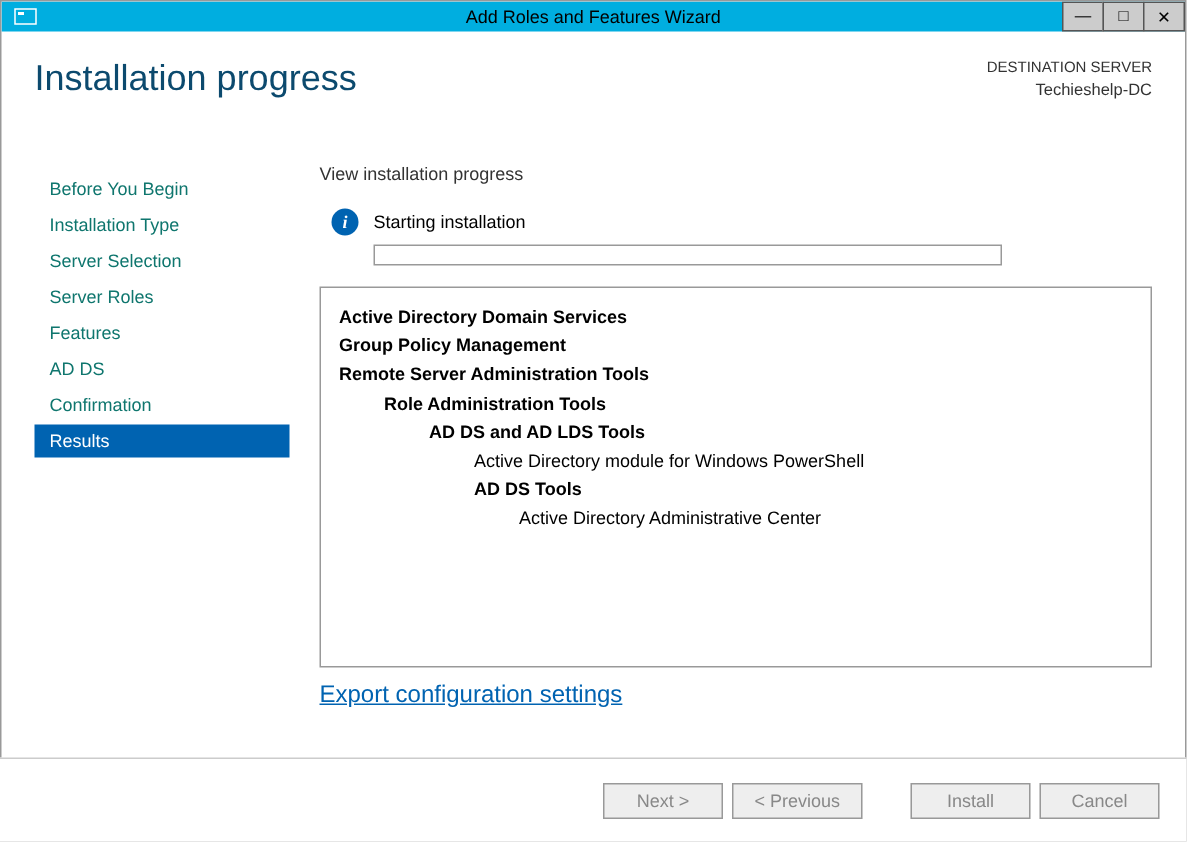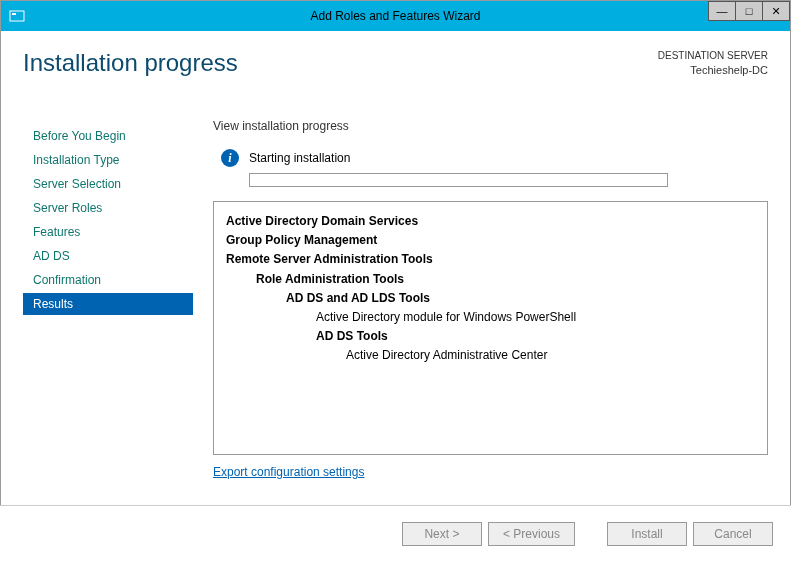--- a/index.html
+++ b/index.html
@@ -6,21 +6,21 @@
   body {
     font-family: "Segoe UI", Tahoma, sans-serif;
     font-size: 12px;
     background: #fff;
     width: 791px;
     height: 561px;
     overflow: hidden;
     border: 1px solid #999;
   }
   .titlebar {
-    height: 30px;
+    height: 20px;
     background: #00aee0;
     display: flex;
     align-items: center;
     position: relative;
   }
   .titlebar .app-icon {
     width: 16px; height: 16px;
     margin-left: 8px;
     color: #fff;
   }
@@ -136,21 +136,21 @@
     color: #000;
   }
   .feature-box .l0 { font-weight: bold; }
   .feature-box .l1 { padding-left: 30px; font-weight: bold; }
   .feature-box .l2 { padding-left: 60px; font-weight: bold; }
   .feature-box .l3 { padding-left: 90px; font-weight: normal; }
   .feature-box .l3b { padding-left: 90px; font-weight: bold; }
   .feature-box .l4 { padding-left: 120px; font-weight: normal; }
   .export-link {
     color: #0063b1;
-    font-size: 12px;
+    font-size: 16px;
     margin-top: 10px;
     display: inline-block;
   }
   .footer {
     position: absolute;
     bottom: 0; left: 0; right: 0;
     height: 56px;
     border-top: 1px solid #ccc;
     display: flex;
     justify-content: flex-end;

